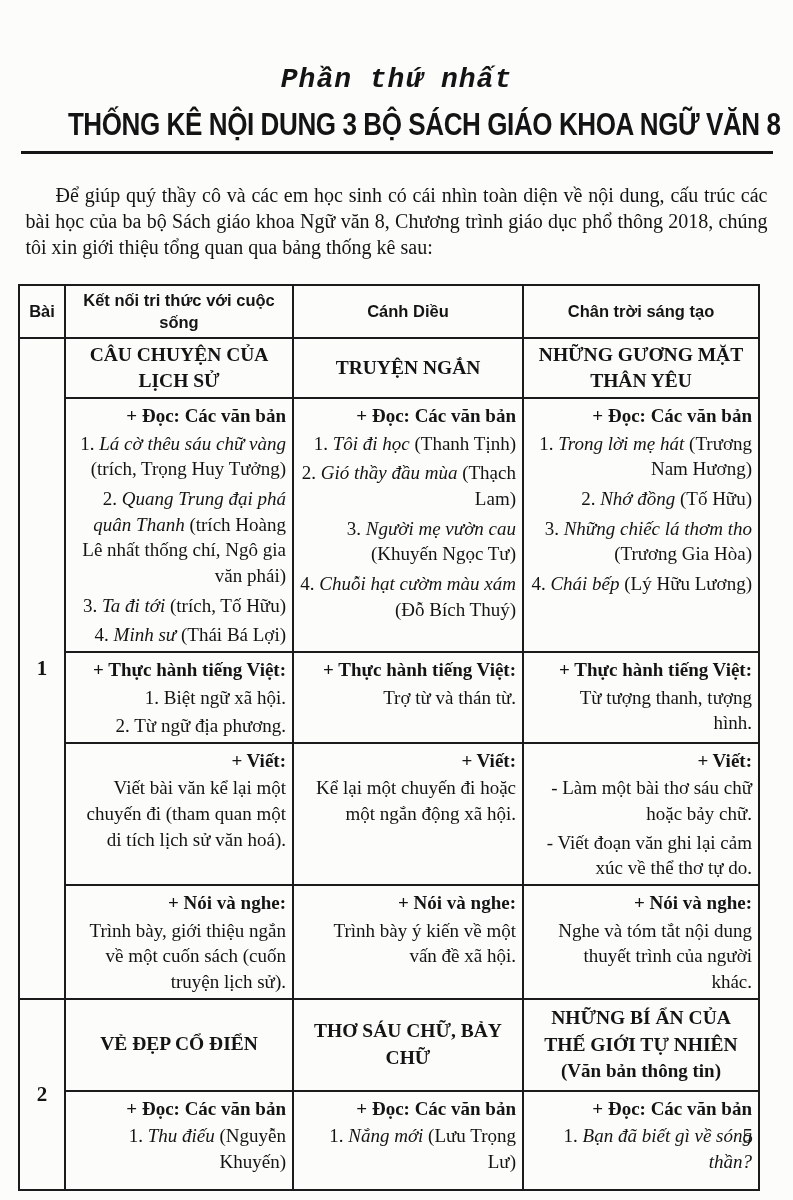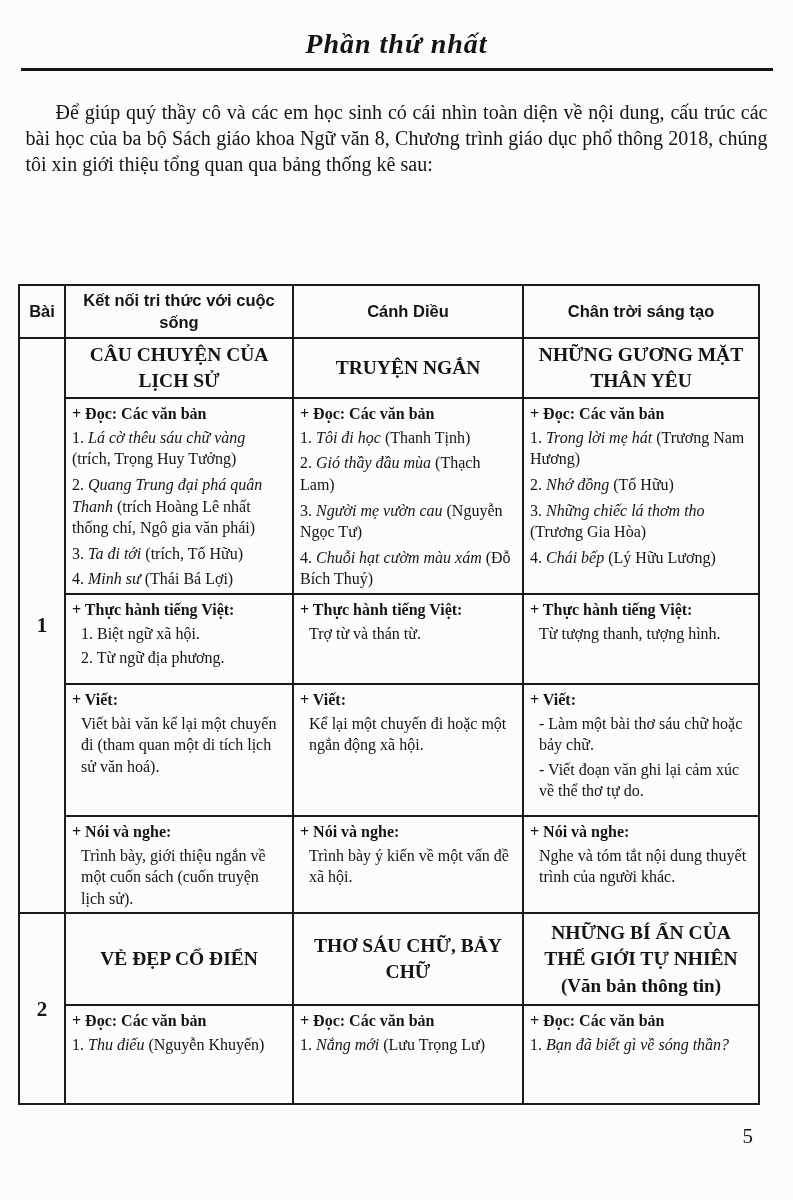--- a/index.html
+++ b/index.html
@@ -9,23 +9,23 @@
     font-family:"Liberation Serif", serif;
   }
   .page {
     position:relative;
     width:793px; height:1200px;
     background:#fcfcfa;
     color:#141414;
     overflow:hidden;
   }
   .part-label {
-    padding-top:28px;
-    text-align:center;
-    font-family:Liberation Serif, serif;
+    padding-top:64px;
+    text-align:center;
+    font-family:Liberation Mono, monospace;
     font-style:italic;
     font-weight:bold;
     font-size:28px;
     letter-spacing:1px;
   }
   .main-title {
     margin-top:12px;
     text-align:center;
     font-family:"Liberation Sans", sans-serif;
     font-weight:700;
@@ -55,23 +55,24 @@
     position:absolute;
     left:18px; top:284px;
     width:740px;
     border-collapse:collapse;
     table-layout:fixed;
   }
   .compare th, .compare td {
     border:2px solid #1b1b1b;
     padding:3px 6px;
     vertical-align:top;
-    font-size:16px;
+    font-size:19px;
     line-height:1.35;
     overflow:hidden;
+    text-align:right;
   }
   .compare th {
     font-family:"Liberation Sans", sans-serif;
     font-size:16.5px;
     font-weight:700;
     text-align:center;
     vertical-align:middle;
     padding:3px 2px;
   }
   td.lesson-num {
@@ -105,20 +106,23 @@
   tr.r-theme2{ height:92px; }
   tr.r-doc2  { height:99px; }
 </style>
 </head>
 <body>
 
 <div class="page">
 
   <div class="part-label">Phần thứ nhất</div>
 
+  <div class="main-title">
+    <span class="squeeze">THỐNG KÊ NỘI DUNG 3 BỘ SÁCH GIÁO KHOA NGỮ VĂN 8</span>
+  </div>
   <div class="title-rule"></div>
 
   <p class="intro">Để giúp quý thầy cô và các em học sinh có cái nhìn toàn diện về nội dung, cấu trúc các bài học của ba bộ Sách giáo khoa Ngữ văn 8, Chương trình giáo dục phổ thông 2018, chúng tôi xin giới thiệu tổng quan qua bảng thống kê sau:</p>
 
   <table class="compare">
     <colgroup>
       <col style="width:46px">
         <col style="width:228px">
         <col style="width:230px">
         <col style="width:236px">
@@ -144,21 +148,21 @@
         <div class="sec-label">+ Đọc: Các văn bản</div>
         <div class="item"><span>1.</span> <i>Lá cờ thêu sáu chữ vàng</i> <span>(trích, Trọng Huy Tưởng)</span></div>
         <div class="item"><span>2.</span> <i>Quang Trung đại phá quân Thanh</i> <span>(trích Hoàng Lê nhất thống chí, Ngô gia văn phái)</span></div>
         <div class="item"><span>3.</span> <i>Ta đi tới</i> <span>(trích, Tố Hữu)</span></div>
         <div class="item"><span>4.</span> <i>Minh sư</i> <span>(Thái Bá Lợi)</span></div>
       </td>
       <td>
         <div class="sec-label">+ Đọc: Các văn bản</div>
         <div class="item"><span>1.</span> <i>Tôi đi học</i> <span>(Thanh Tịnh)</span></div>
         <div class="item"><span>2.</span> <i>Gió thầy đầu mùa</i> <span>(Thạch Lam)</span></div>
-        <div class="item"><span>3.</span> <i>Người mẹ vườn cau</i> <span>(Nguyễn Ngọc Tư)</span></div>
+        <div class="item"><span>3.</span> <i>Người mẹ vườn cau</i> <span>(Khuyến Ngọc Tư)</span></div>
         <div class="item"><span>4.</span> <i>Chuỗi hạt cườm màu xám</i> <span>(Đỗ Bích Thuý)</span></div>
       </td>
       <td>
         <div class="sec-label">+ Đọc: Các văn bản</div>
         <div class="item"><span>1.</span> <i>Trong lời mẹ hát</i> <span>(Trương Nam Hương)</span></div>
         <div class="item"><span>2.</span> <i>Nhớ đồng</i> <span>(Tố Hữu)</span></div>
         <div class="item"><span>3.</span> <i>Những chiếc lá thơm tho</i> <span>(Trương Gia Hòa)</span></div>
         <div class="item"><span>4.</span> <i>Chái bếp</i> <span>(Lý Hữu Lương)</span></div>
       </td>
     </tr>

